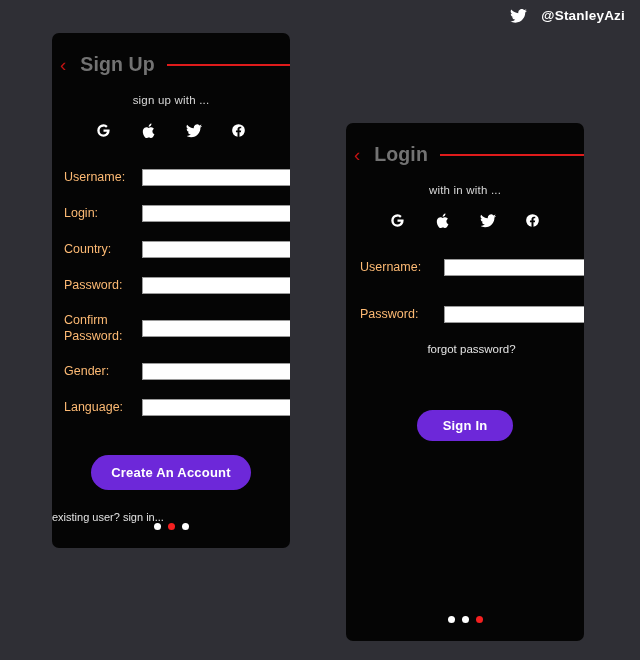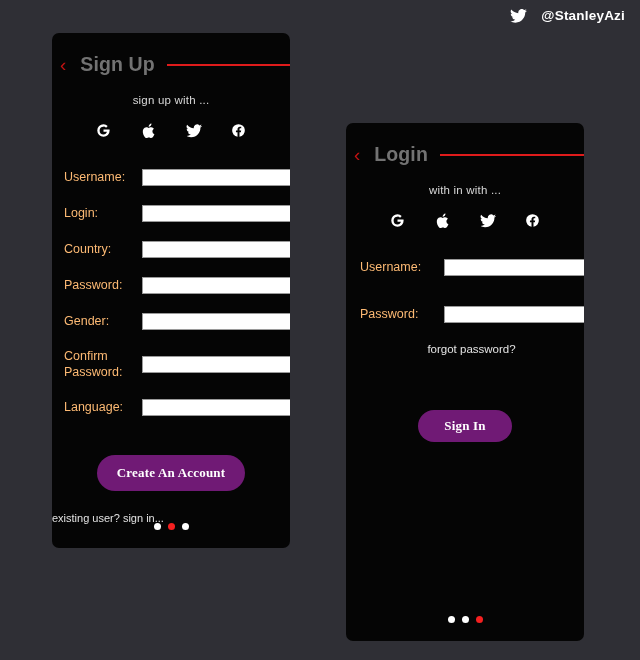--- a/index.html
+++ b/index.html
@@ -140,29 +140,29 @@
     font-size: 11.5px;
     margin-top: -10px;
     cursor: pointer;
     margin-left: 13px;
   }
 
   
   .primary-btn-wrap { display: flex; justify-content: center; }
   .primary-btn {
     margin-top: 20px;
-    background: #701a75;
+    background: #6d28d9;
     color: #ffffff;
     font-size: 13px;
     font-weight: bold;
     border: none;
     border-radius: 20px;
     padding: 10px 20px;
     cursor: pointer;
-    font-family: Liberation Serif, serif;
+    font-family: Liberation Sans, sans-serif;
     letter-spacing: 0.2px;
   }
   .btn-signin { padding: 8px 26px; margin-top: 55px; font-size: 13px; }
 
   .footer-note {
     text-align: left;
     color: #e2e2e2;
     font-size: 11px;
     margin-top: 21px;
     cursor: pointer;
@@ -243,26 +243,26 @@
     </div>
     <div class="form-row">
       <span class="field-label">Country:</span>
       <input class="field-input" type="text" placeholder="" style="">
     </div>
     <div class="form-row">
       <span class="field-label">Password:</span>
       <input class="field-input" type="password" placeholder="" style="">
     </div>
     <div class="form-row">
-      <span class="field-label">Gender:</span>
-      <input class="field-input" type="text" placeholder="" style="">
-    </div>
-    <div class="form-row">
       <span class="field-label">Confirm Password:</span>
       <input class="field-input" type="password" placeholder="" style="">
+    </div>
+    <div class="form-row">
+      <span class="field-label">Gender:</span>
+      <input class="field-input" type="text" placeholder="" style="">
     </div>
     <div class="form-row">
       <span class="field-label">Language:</span>
       <input class="field-input" type="text" placeholder="" style="">
     </div>
   </div>
 
   <div class="primary-btn-wrap">
     <button class="primary-btn">Create An Account</button>
   </div>

